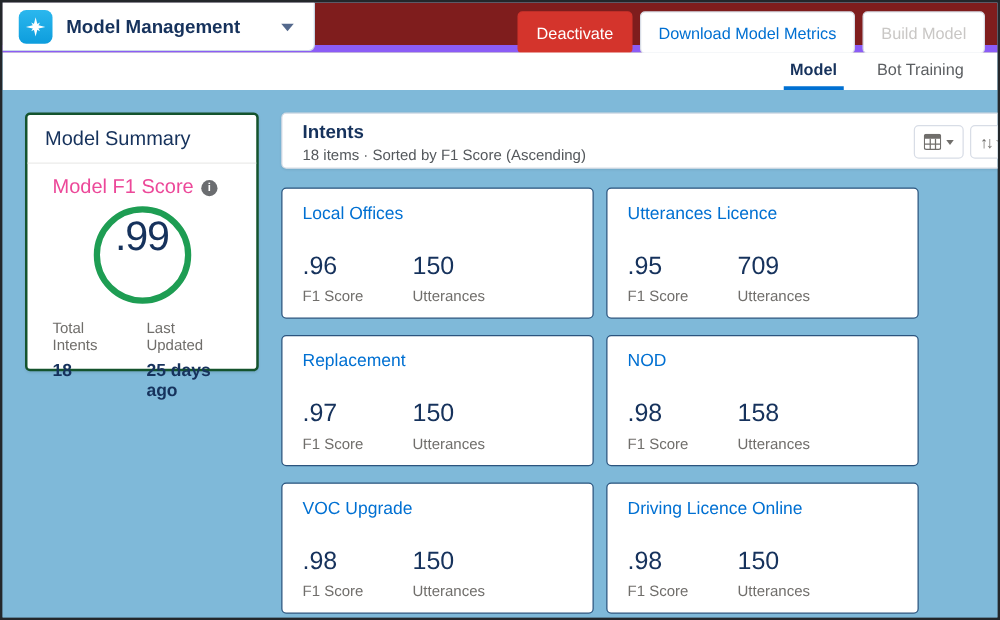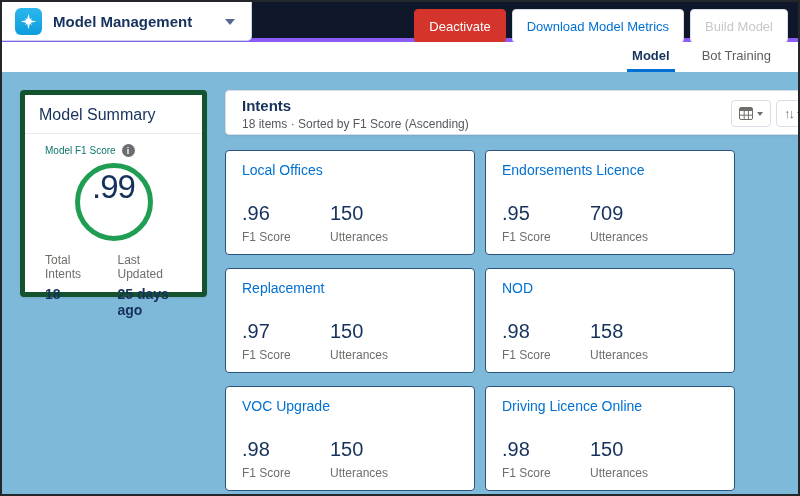--- a/index.html
+++ b/index.html
@@ -4,21 +4,21 @@
 <style>
   * { margin:0; padding:0; box-sizing:border-box; }
   html,body { width:800px; height:496px; }
   body { font-family:"Liberation Sans", sans-serif; }
   #screen{
     position:relative; width:800px; height:496px;
     border:2px solid #23272b; background:#7FB9D9; overflow:hidden;
   }
 
   
-  .header{ position:absolute; top:0; left:0; right:0; height:40px; background:#0f172a; border-bottom:4px solid #8b5cf6; }
+  .header{ position:absolute; top:0; left:0; right:0; height:40px; background:#7f1d1d; border-bottom:6px solid #8b5cf6; }
   .app-selector{
     position:absolute; top:0; left:0; width:250px; height:39px; background:#fff;
     border-right:1px solid #C8D7E6; border-bottom:1px solid #C8D7E6;
     border-bottom-right-radius:5px; display:flex; align-items:center; cursor:pointer;
   }
   .einstein-box{
     width:27px; height:27px; margin-left:13px; border-radius:6px;
     background:linear-gradient(#2BB7EE,#0D9DDD); display:flex; align-items:center; justify-content:center;
     flex:0 0 auto;
   }
@@ -37,26 +37,26 @@
   .tabbar{ position:absolute; top:40px; left:0; right:0; height:30px; background:#fff; display:flex; align-items:stretch; padding-left:10px;justify-content:flex-end; }
   .tab{ display:flex; align-items:center; padding:0 5px; margin-right:22px; font-size:13px; color:#5B5E61; cursor:pointer; border-bottom:3px solid transparent; }
   .tab.active{ color:#16325C; font-weight:700; border-bottom-color:#0070D2; }
 
   
   .content{ position:absolute; top:70px; left:0; right:0; bottom:0; background:#7FB9D9; }
 
   
   .summary-card{
     position:absolute; left:18px; top:18px; width:187px; height:207px;
-    background:#fff; border:5px solid #14532d; border-radius:4px;
+    background:#fff; border:2px solid #14532d; border-radius:4px;
     box-shadow:0 1px 2px rgba(0,0,0,.08);
   }
   .summary-title{ font-size:16px; color:#16325C; padding:11px 14px 9px 14px; border-bottom:1px solid #ECEBEA; }
   .score-label-row{ display:flex; align-items:center; gap:6px; margin:10px 0 6px 20px; }
-  .score-label{ font-size:10px; color:#0f766e; }
+  .score-label{ font-size:16px; color:#ec4899; }
   .info-icon{ width:13px; height:13px; border-radius:50%; background:#6B6D70; color:#fff; font-size:9px; font-weight:700;
               display:flex; align-items:center; justify-content:center; cursor:pointer; }
   .score-ring{ width:78px; height:78px; border:5px solid #1E9D53; border-radius:50%;
                margin:2px auto 0 auto; display:flex; align-items:flex-start; justify-content:center; }
   .score-value{ font-size:33px; color:#16325C; letter-spacing:-1px; }
   .summary-footer{ display:flex; margin:12px 0 0 20px; }
   .summary-stat{ margin-right:22px; }
   .summary-stat .lbl{ font-size:12px; color:#706E6B; }
   .summary-stat .val{ font-size:14px; color:#16325C; margin-top:5px;font-weight:bold; }
 
@@ -178,21 +178,21 @@
             <div class="stat-label">F1 Score</div>
           </div>
           <div class="stat">
             <div class="stat-value">150</div>
             <div class="stat-label">Utterances</div>
           </div>
         </div>
       </div>
 
       <div class="intent-card">
-        <a class="intent-title">Endorsements Licence</a>
+        <a class="intent-title">Utterances Licence</a>
         <div class="stats">
           <div class="stat">
             <div class="stat-value">.95</div>
             <div class="stat-label">F1 Score</div>
           </div>
           <div class="stat">
             <div class="stat-value">709</div>
             <div class="stat-label">Utterances</div>
           </div>
         </div>

